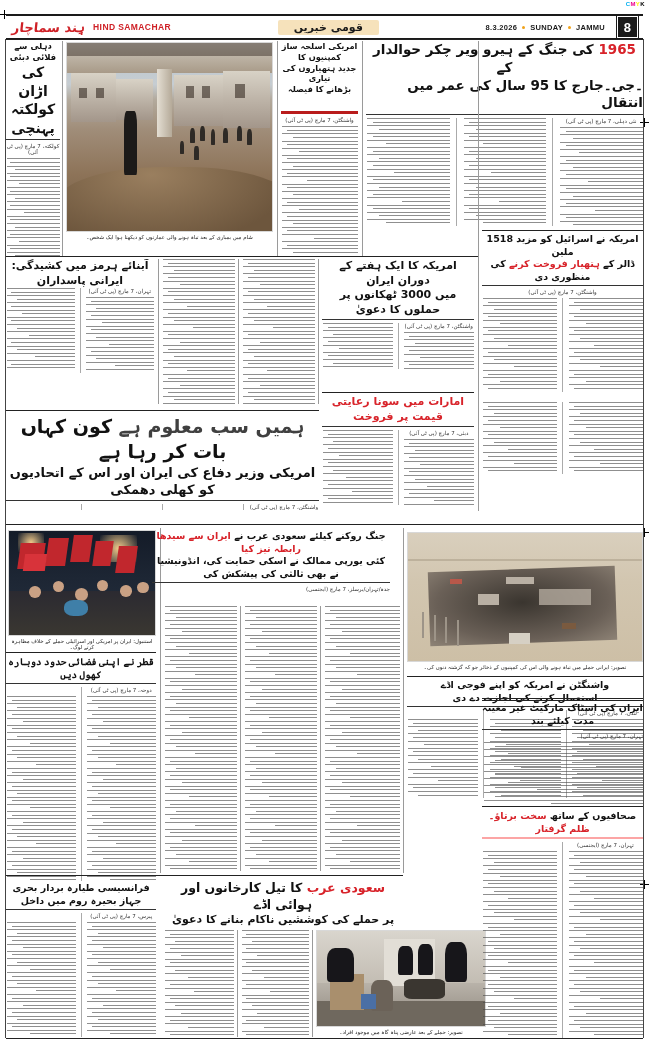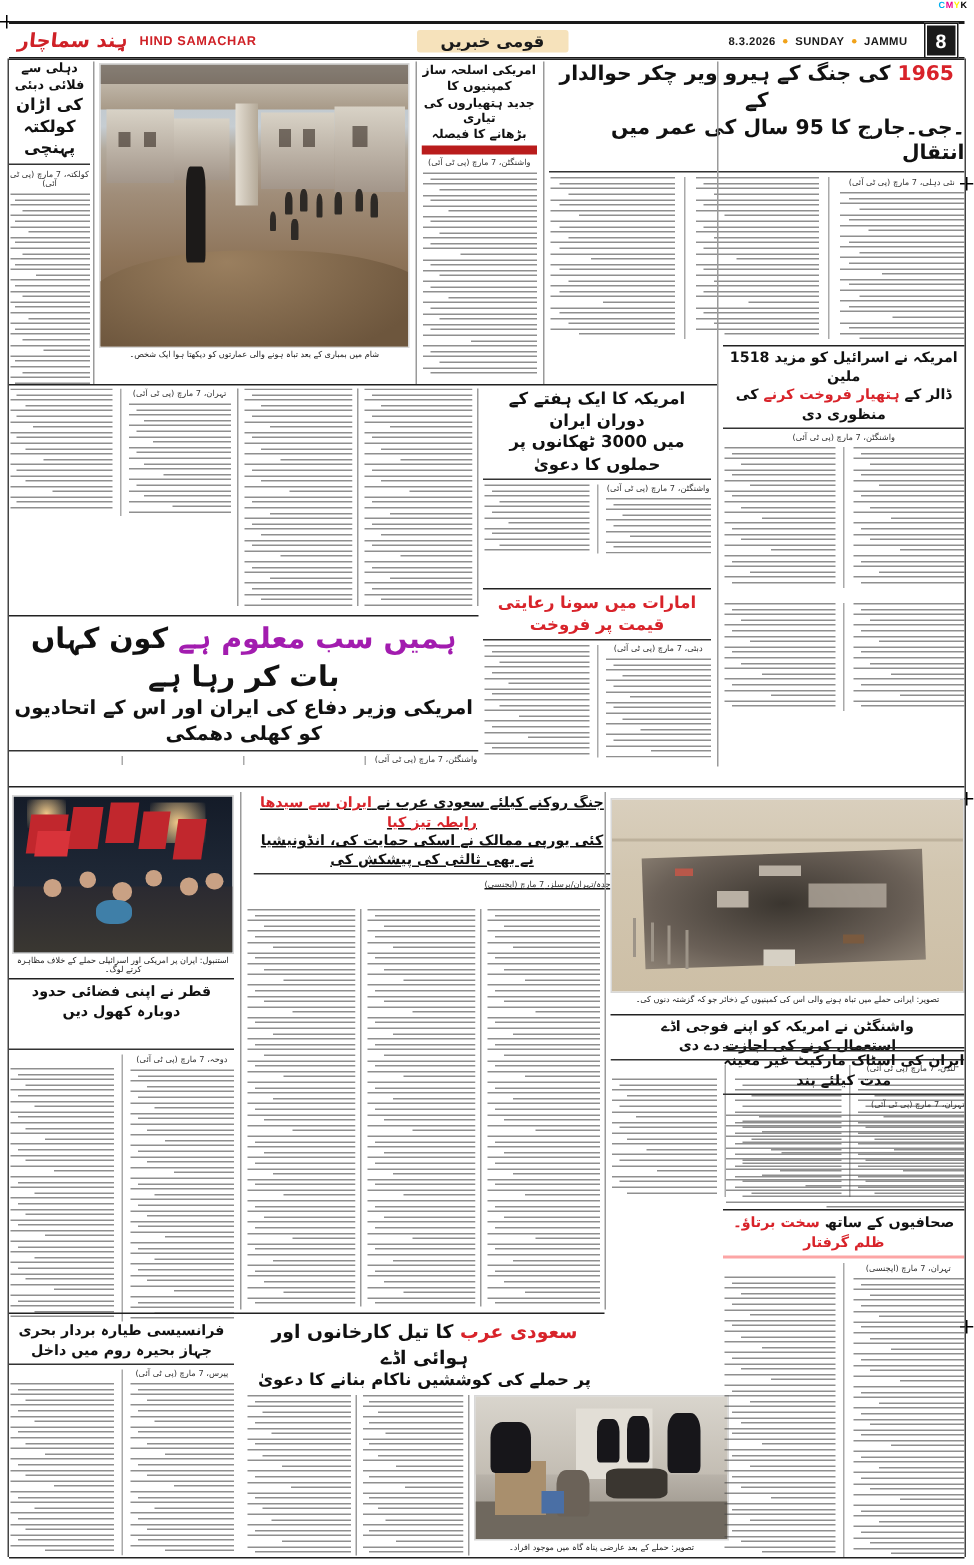--- a/index.html
+++ b/index.html
@@ -42,21 +42,21 @@
 
   
   .hl{direction:rtl;text-align:center;font-family:"DejaVu Sans",sans-serif;
     font-weight:bold;color:#111;line-height:1.32;letter-spacing:-.2px;}
   .hl.xl{font-size:17px;}
   .hl.lg{font-size:13.5px;}
   .hl.md{font-size:11px;}
   .hl.sm{font-size:9.5px;}
   .hl.xs{font-size:8.2px;}
   .hl .red{color:#d8232a;}
-  .hl .blue{color:#a21caf;}
+  .hl .blue{color:#404040;}
 
   
   .body{direction:rtl;}
   .ln{height:1px;background:#4a4a4a;opacity:.62;margin:0 0 2.6px 0;}
   .ln.s9{width:92%} .ln.s8{width:84%} .ln.s7{width:76%} .ln.s6{width:66%}
   .ln.s5{width:57%} .ln.s10{width:99%}
   .byline{direction:rtl;font-size:5.5px;color:#333;text-align:center;margin-bottom:3px;
     font-family:"DejaVu Sans",sans-serif;}
 
   
@@ -133,21 +133,21 @@
       <span class="mh-page-wrap">
         <span class="mh-page">8</span>
       </span>
     </div>
   </div>
 
   <div class="hrule" style="left:6px;top:39px;width:637px;"></div>
 
   <div class="cell" style="left:6px;top:41px;width:54px;height:215px;">
     <div class="hl sm" style="font-size:8.5px;">دہلی سے فلائی دبئی</div>
-    <div class="hl sm" style="font-size:11px;border-bottom:1px solid #333;padding-bottom:2px;margin-bottom:3px;">کی اڑان کولکتہ پہنچی</div>
+    <div class="hl sm" style="font-size:14px;border-bottom:1px solid #333;padding-bottom:2px;margin-bottom:3px;">کی اڑان کولکتہ پہنچی</div>
     <div class="byline">کولکتہ، 7 مارچ (پی ٹی آئی)</div>
     <div class="body">
       <div class="ln s10"></div>
         <div class="ln s9"></div>
         <div class="ln s10"></div>
       <div class="ln s8"></div>
         <div class="ln s10"></div>
         <div class="ln s9"></div>
       <div class="ln s10"></div>
         <div class="ln s7"></div>
@@ -212,21 +212,21 @@
       <div class="fig" style="left:55%;top:52%;width:2.2%;height:7%;"></div>
       <div class="fig" style="left:62%;top:55%;width:2.2%;height:7%;"></div>
     </div>
     <div class="cap">شام میں بمباری کے بعد تباہ ہونے والی عمارتوں کو دیکھتا ہوا ایک شخص۔</div>
   </div>
   <div class="vrule" style="left:277px;top:41px;height:215px;"></div>
 
   <div class="cell" style="left:281px;top:41px;width:77px;height:215px;">
     <div class="hl xs">امریکی اسلحہ ساز کمپنیوں کا</div>
     <div class="hl xs">جدید ہتھیاروں کی تیاری</div>
-    <div class="hl xs" style="border-bottom:6px solid #b91c1c;padding-bottom:2px;margin-bottom:3px;">بڑھانے کا فیصلہ</div>
+    <div class="hl xs" style="border-bottom:3px solid #b91c1c;padding-bottom:16px;margin-bottom:3px;">بڑھانے کا فیصلہ</div>
     <div class="byline">واشنگٹن، 7 مارچ (پی ٹی آئی)</div>
     <div class="body">
       <div class="ln s10"></div>
         <div class="ln s9"></div>
         <div class="ln s10"></div>
       <div class="ln s8"></div>
         <div class="ln s10"></div>
         <div class="ln s9"></div>
       <div class="ln s10"></div>
         <div class="ln s7"></div>
@@ -450,20 +450,21 @@
             <div class="ln s9"></div>
         </div>
       </div>
     </div>
   </div>
 
   <div class="hrule" style="left:6px;top:256px;width:472px;"></div>
   <div class="vrule" style="left:478px;top:41px;height:470px;"></div>
 
   <div class="cell" style="left:6px;top:259px;width:148px;height:145px;">
+    <div class="hl md">آبنائے ہرمز میں کشیدگی: ایرانی پاسداران</div>
     <div style="display:flex;direction:rtl;gap:5px;">
       <div style="flex:1;">
         <div class="byline">تہران، 7 مارچ (پی ٹی آئی)</div>
         <div class="body">
           <div class="ln s10"></div>
             <div class="ln s9"></div>
             <div class="ln s10"></div>
           <div class="ln s8"></div>
             <div class="ln s10"></div>
             <div class="ln s9"></div>
@@ -818,21 +819,21 @@
       <div class="head" style="left:45%;top:55%;width:9%;height:12%;"></div>
       <div class="head" style="left:60%;top:47%;width:8%;height:11%;"></div>
       <div class="head" style="left:76%;top:52%;width:8%;height:11%;"></div>
       <div class="head" style="left:88%;top:49%;width:8%;height:11%;"></div>
       <div style="position:absolute;left:38%;top:66%;width:16%;height:16%;background:#3f7fa8;border-radius:40%;"></div>
     </div>
     <div class="cap">استنبول: ایران پر امریکی اور اسرائیلی حملے کے خلاف مظاہرہ کرتے لوگ۔</div>
   </div>
   <div class="vrule" style="left:160px;top:528px;height:345px;"></div>
 
-  <div class="cell" style="left:169px;top:530px;width:238px;height:75px;text-decoration:underline;">
+  <div class="cell" style="left:152px;top:530px;width:238px;height:75px;">
     <div class="hl sm">
       <span>جنگ روکنے کیلئے سعودی عرب نے</span>
       <span class="red">ایران</span>
       <span class="red">سے سیدھا رابطہ تیز کیا</span>
     </div>
     <div class="hl sm" style="border-bottom:1px solid #333;padding-bottom:2px;margin-bottom:3px;">کئی یورپی ممالک نے اسکی حمایت کی، انڈونیشیا نے بھی ثالثی کی پیشکش کی</div>
     <div class="byline" style="text-align:right;">جدہ/تہران/برسلز، 7 مارچ (ایجنسی)</div>
   </div>
 
   <div class="cell" style="left:164px;top:606px;width:73px;height:265px;">
@@ -1180,21 +1181,21 @@
             <div class="ln s9"></div>
             <div class="ln s10"></div>
           <div class="ln s8"></div>
         </div>
       </div>
     </div>
   </div>
 
   <div class="hrule" style="left:6px;top:652px;width:150px;"></div>
   <div class="cell" style="left:6px;top:656px;width:150px;height:225px;">
-    <div class="hl sm" style="border-bottom:1px solid #333;padding-bottom:18px;margin-bottom:3px;">قطر نے اپنی فضائی حدود دوبارہ کھول دیں</div>
+    <div class="hl sm" style="border-bottom:1px solid #333;padding-bottom:2px;margin-bottom:3px;font-family:Liberation Serif, serif;">قطر نے اپنی فضائی حدود دوبارہ کھول دیں</div>
     <div style="display:flex;direction:rtl;gap:5px;">
       <div style="flex:1;">
         <div class="byline">دوحہ، 7 مارچ (پی ٹی آئی)</div>
         <div class="body">
           <div class="ln s10"></div>
             <div class="ln s9"></div>
             <div class="ln s10"></div>
           <div class="ln s8"></div>
             <div class="ln s10"></div>
             <div class="ln s9"></div>

